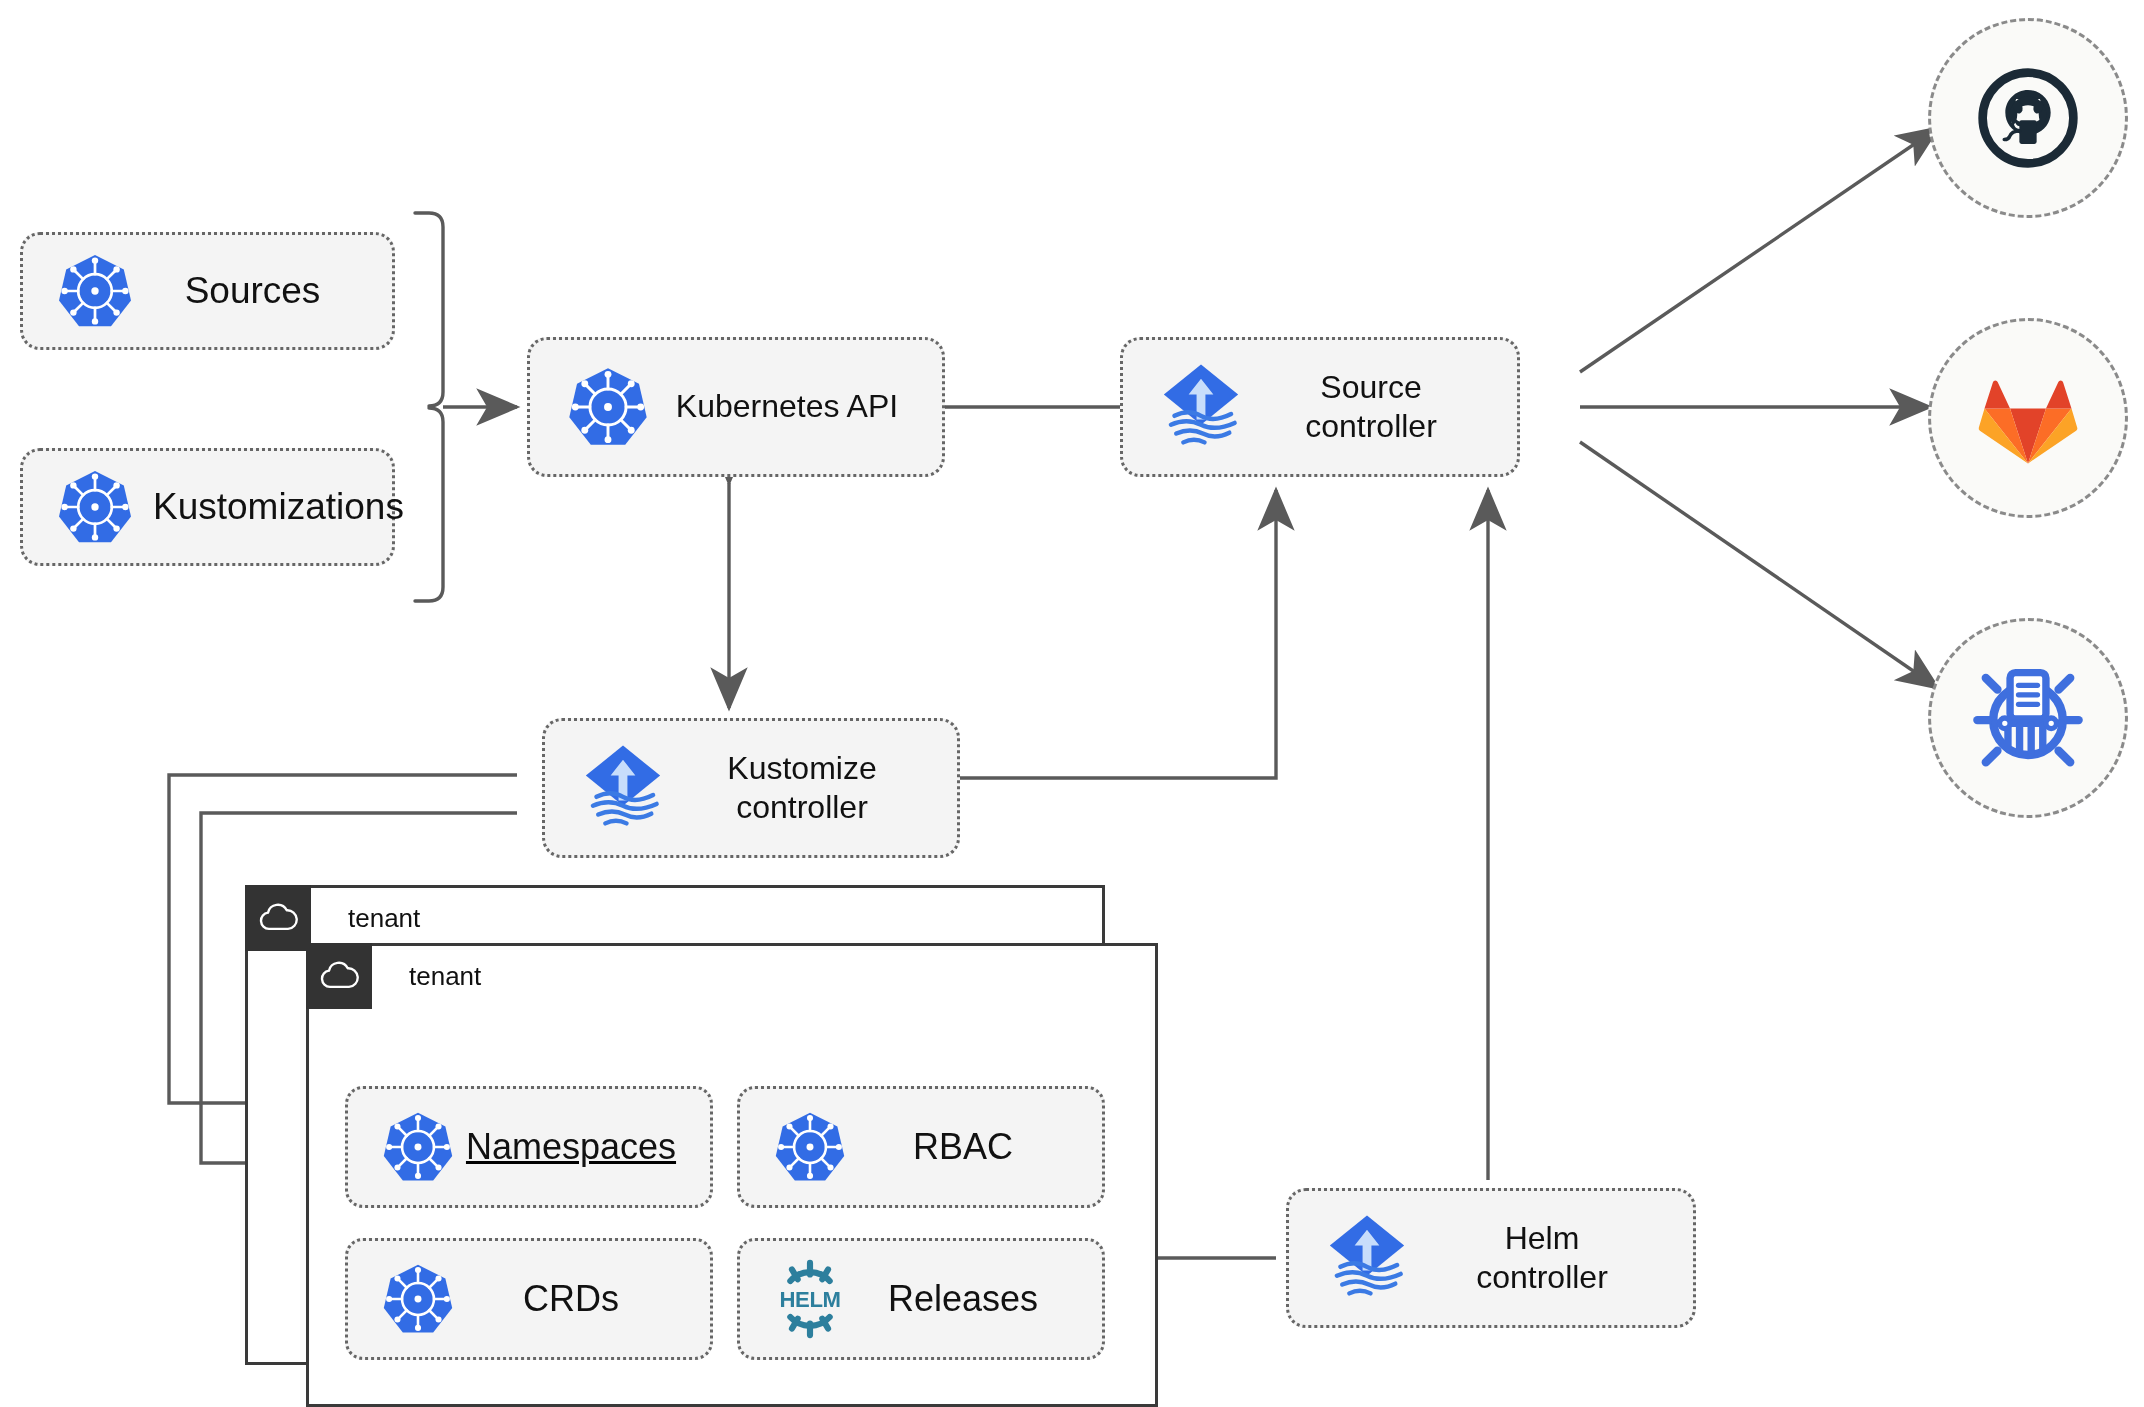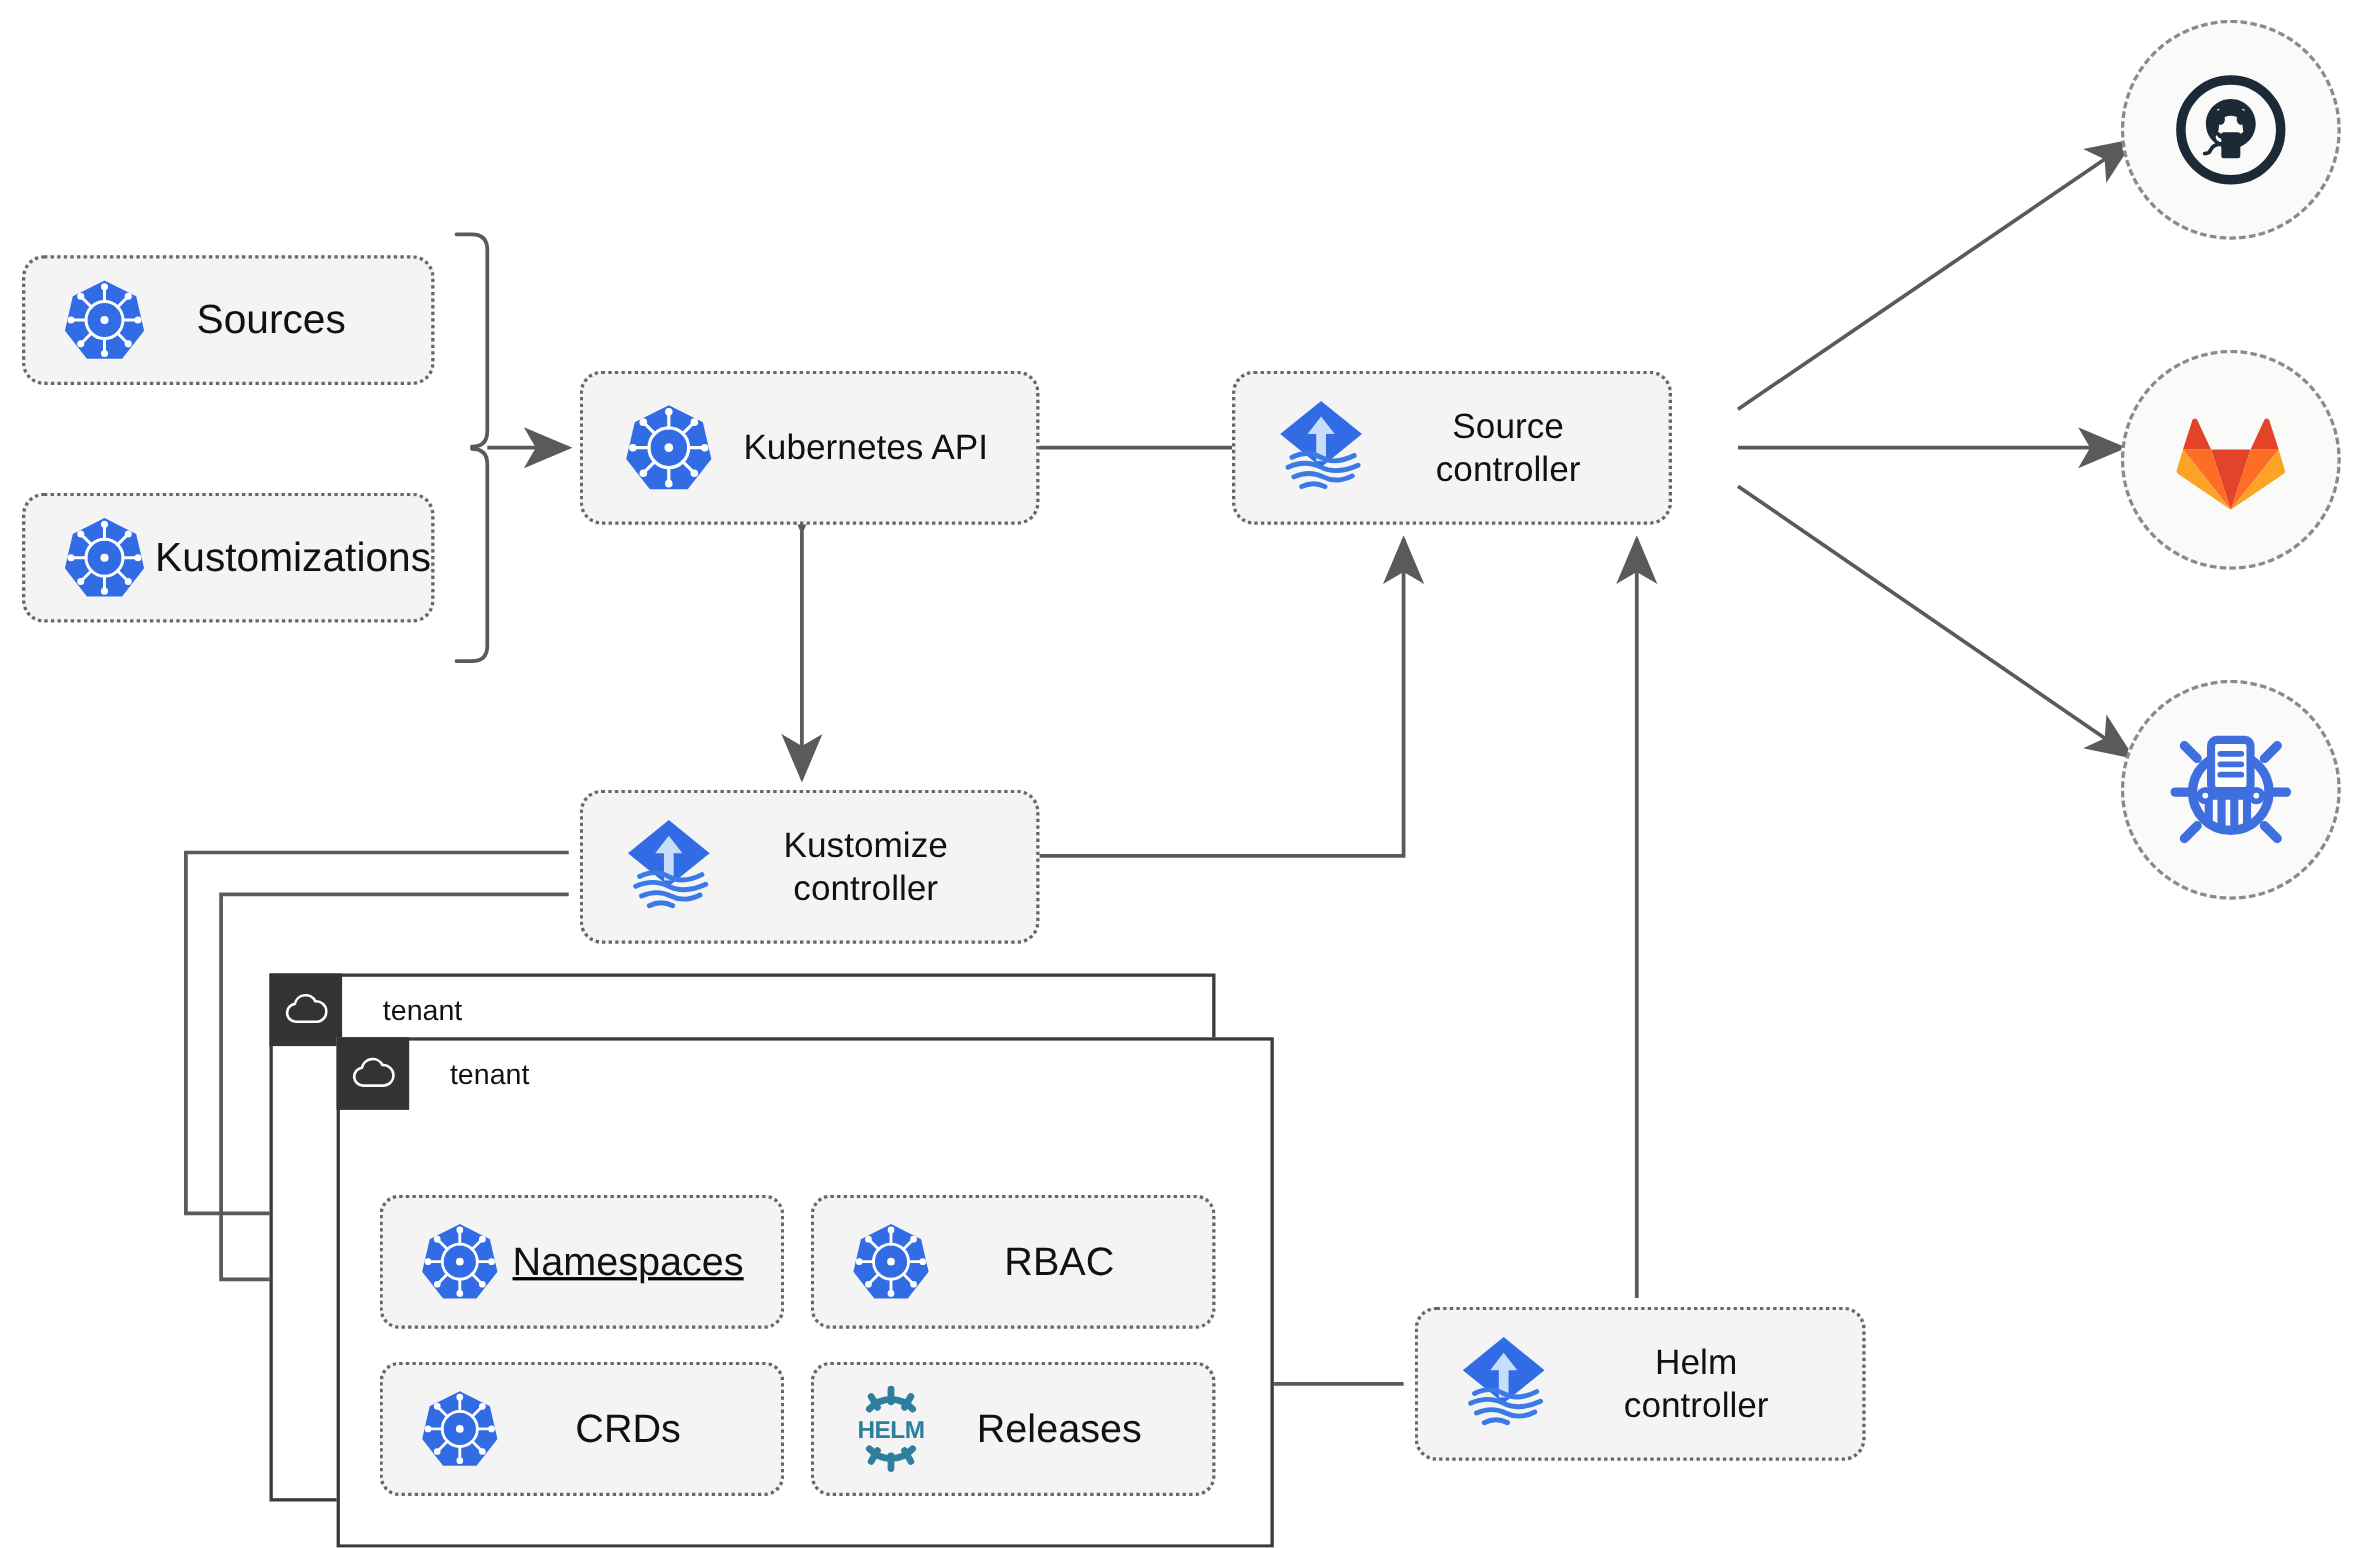--- a/index.html
+++ b/index.html
@@ -36,21 +36,21 @@
   .node .lbl{
     flex:1 1 auto;
     text-align:center;
     color:#111;
     line-height:1.22;
     white-space:pre-line;
   }
   
   .chip{height:118px;}
   .chip .ico{width:92px;margin-left:26px;}
-  .chip .lbl{font-size:37px;padding-right:40px;}
+  .chip .lbl{font-size:37px;padding-right:40px;margin-left:12px;}
 
   
   .mainbox{height:140px;}
   .mainbox .ico{width:100px;margin-left:28px;}
   .mainbox .lbl{font-size:32px;padding-right:26px;}
 
   
   .provider{
     position:absolute;
     box-sizing:border-box;
@@ -253,21 +253,21 @@
           <path d="M16 72 Q34 64 50 72 Q66 80 88 70"></path>
           <path d="M22 82 Q38 75 52 82 Q66 89 82 81"></path>
           <path d="M30 92 Q42 86 54 92"></path>
         </g>
       </svg>
     </span>
     <span class="lbl">Source
 controller</span>
   </div>
 
-  <div class="node mainbox" style="left:527px;top:718px;width:418px;">
+  <div class="node mainbox" style="left:542px;top:718px;width:418px;">
     <span class="ico">
       <svg width="90" height="92" viewBox="0 0 100 104">
         <path d="M50 4 L92 38 L50 72 L8 38 Z" fill="#326ce5"></path>
         <path d="M50 20 L64 38 L55 38 L55 66 L45 66 L45 38 L36 38 Z" fill="#c7ddfb"></path>
         <g stroke="#3b7ae4" stroke-width="5" fill="none" stroke-linecap="round">
           <path d="M20 62 Q36 54 50 62 Q64 70 84 60"></path>
           <path d="M16 72 Q34 64 50 72 Q66 80 88 70"></path>
           <path d="M22 82 Q38 75 52 82 Q66 89 82 81"></path>
           <path d="M30 92 Q42 86 54 92"></path>
         </g>

